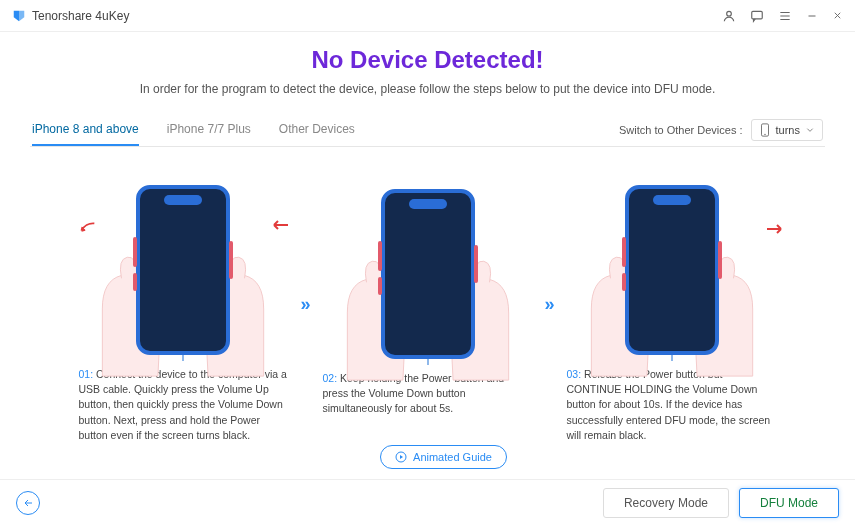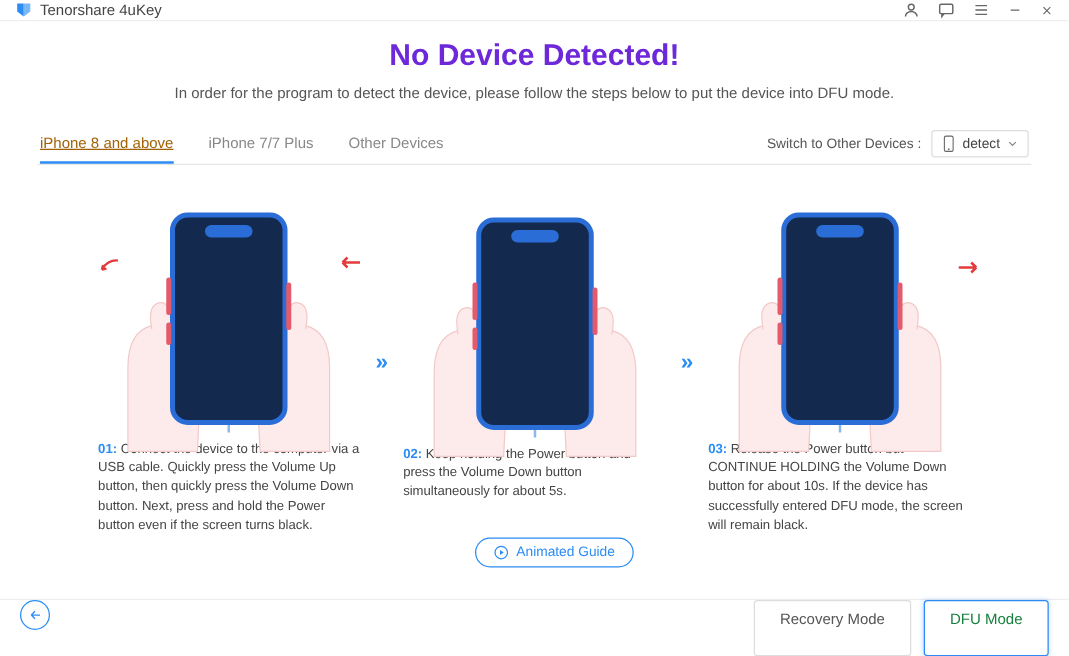--- a/index.html
+++ b/index.html
@@ -6,21 +6,21 @@
 body {
   width: 855px;
   height: 525px;
   font-family: -apple-system, "Segoe UI", Arial, sans-serif;
   background: #fff;
   overflow: hidden;
   color: #333;
   font-size: 12px;
 }
 .titlebar {
-  height: 17px;
+  height: 32px;
   display: flex;
   align-items: center;
   padding: 0 12px;
   border-bottom: 1px solid #eee;
 }
 .logo {
   width: 14px; height: 14px; margin-right: 6px;
 }
 .app-name { font-size: 12px; color: #444; font-weight: 500; flex: 0 0 auto; }
 .titlebar-spacer { flex: 1; }
@@ -40,23 +40,22 @@
 }
 .tabs { display: flex; gap: 28px; }
 .tab {
   padding: 8px 0;
   font-size: 12px;
   color: #888;
   cursor: pointer;
   border-bottom: 2px solid transparent;
 }
 .tab.active {
-  color: #a16207;
+  color: #0369a1;
   border-bottom-color: #2a8cf4;
-  text-decoration: underline;
 }
 .switch-group {
   margin-left: auto;
   display: flex;
   align-items: center;
   gap: 8px;
   font-size: 11px;
   color: #555;
 }
 .device-select {
@@ -143,40 +142,41 @@
   font-weight: bold;
 }
 .step-text {
   text-align: left;
   font-size: 10.5px;
   color: #444;
   line-height: 1.45;
   margin-top: 12px;
   min-height: 68px;
 }
-.step-text .num { color: #2a8cf4; font-weight: 700; margin-top: 45px; }
+.step-text .num { color: #2a8cf4; font-weight: 400; margin-top: 45px; }
 .animated-guide {
   display: inline-flex;
   align-items: center;
   gap: 6px;
   border: 1px solid #2a8cf4;
   color: #2a8cf4;
   padding: 5px 14px;
   border-radius: 14px;
   font-size: 11px;
   cursor: pointer;
   margin-top: 2px;
   margin-left: 32px;
 }
 .footer {
   position: absolute;
   bottom: 0; left: 0; right: 0;
   height: 46px;
   border-top: 1px solid #eee;
   display: flex;
+  align-items: center;
   padding: 0 16px;
   gap: 10px;
 }
 .back-btn {
   width: 24px; height: 24px;
   border: 1.5px solid #2a8cf4;
   border-radius: 50%;
   display: flex;
   align-items: center;
   justify-content: center;
@@ -240,21 +240,21 @@
       <div class="tab">iPhone 7/7 Plus</div>
       <div class="tab">Other Devices</div>
     </div>
     <div class="switch-group">
       <span>Switch to Other Devices :</span>
       <div class="device-select">
         <svg width="10" height="14" viewBox="0 0 10 16">
             <rect x="1" y="1" width="8" height="14" rx="1.5" fill="none" stroke="#666" stroke-width="1"></rect>
             <circle cx="5" cy="13" r="0.8" fill="#666"></circle>
           </svg>
-        <span>detect</span>
+        <span>turns</span>
         <svg width="8" height="8" viewBox="0 0 12 12">
             <path d="M2 4l4 4 4-4" fill="none" stroke="#888" stroke-width="1.5"></path>
           </svg>
       </div>
     </div>
   </div>
 
   <div class="steps">
 
     <div class="step">

